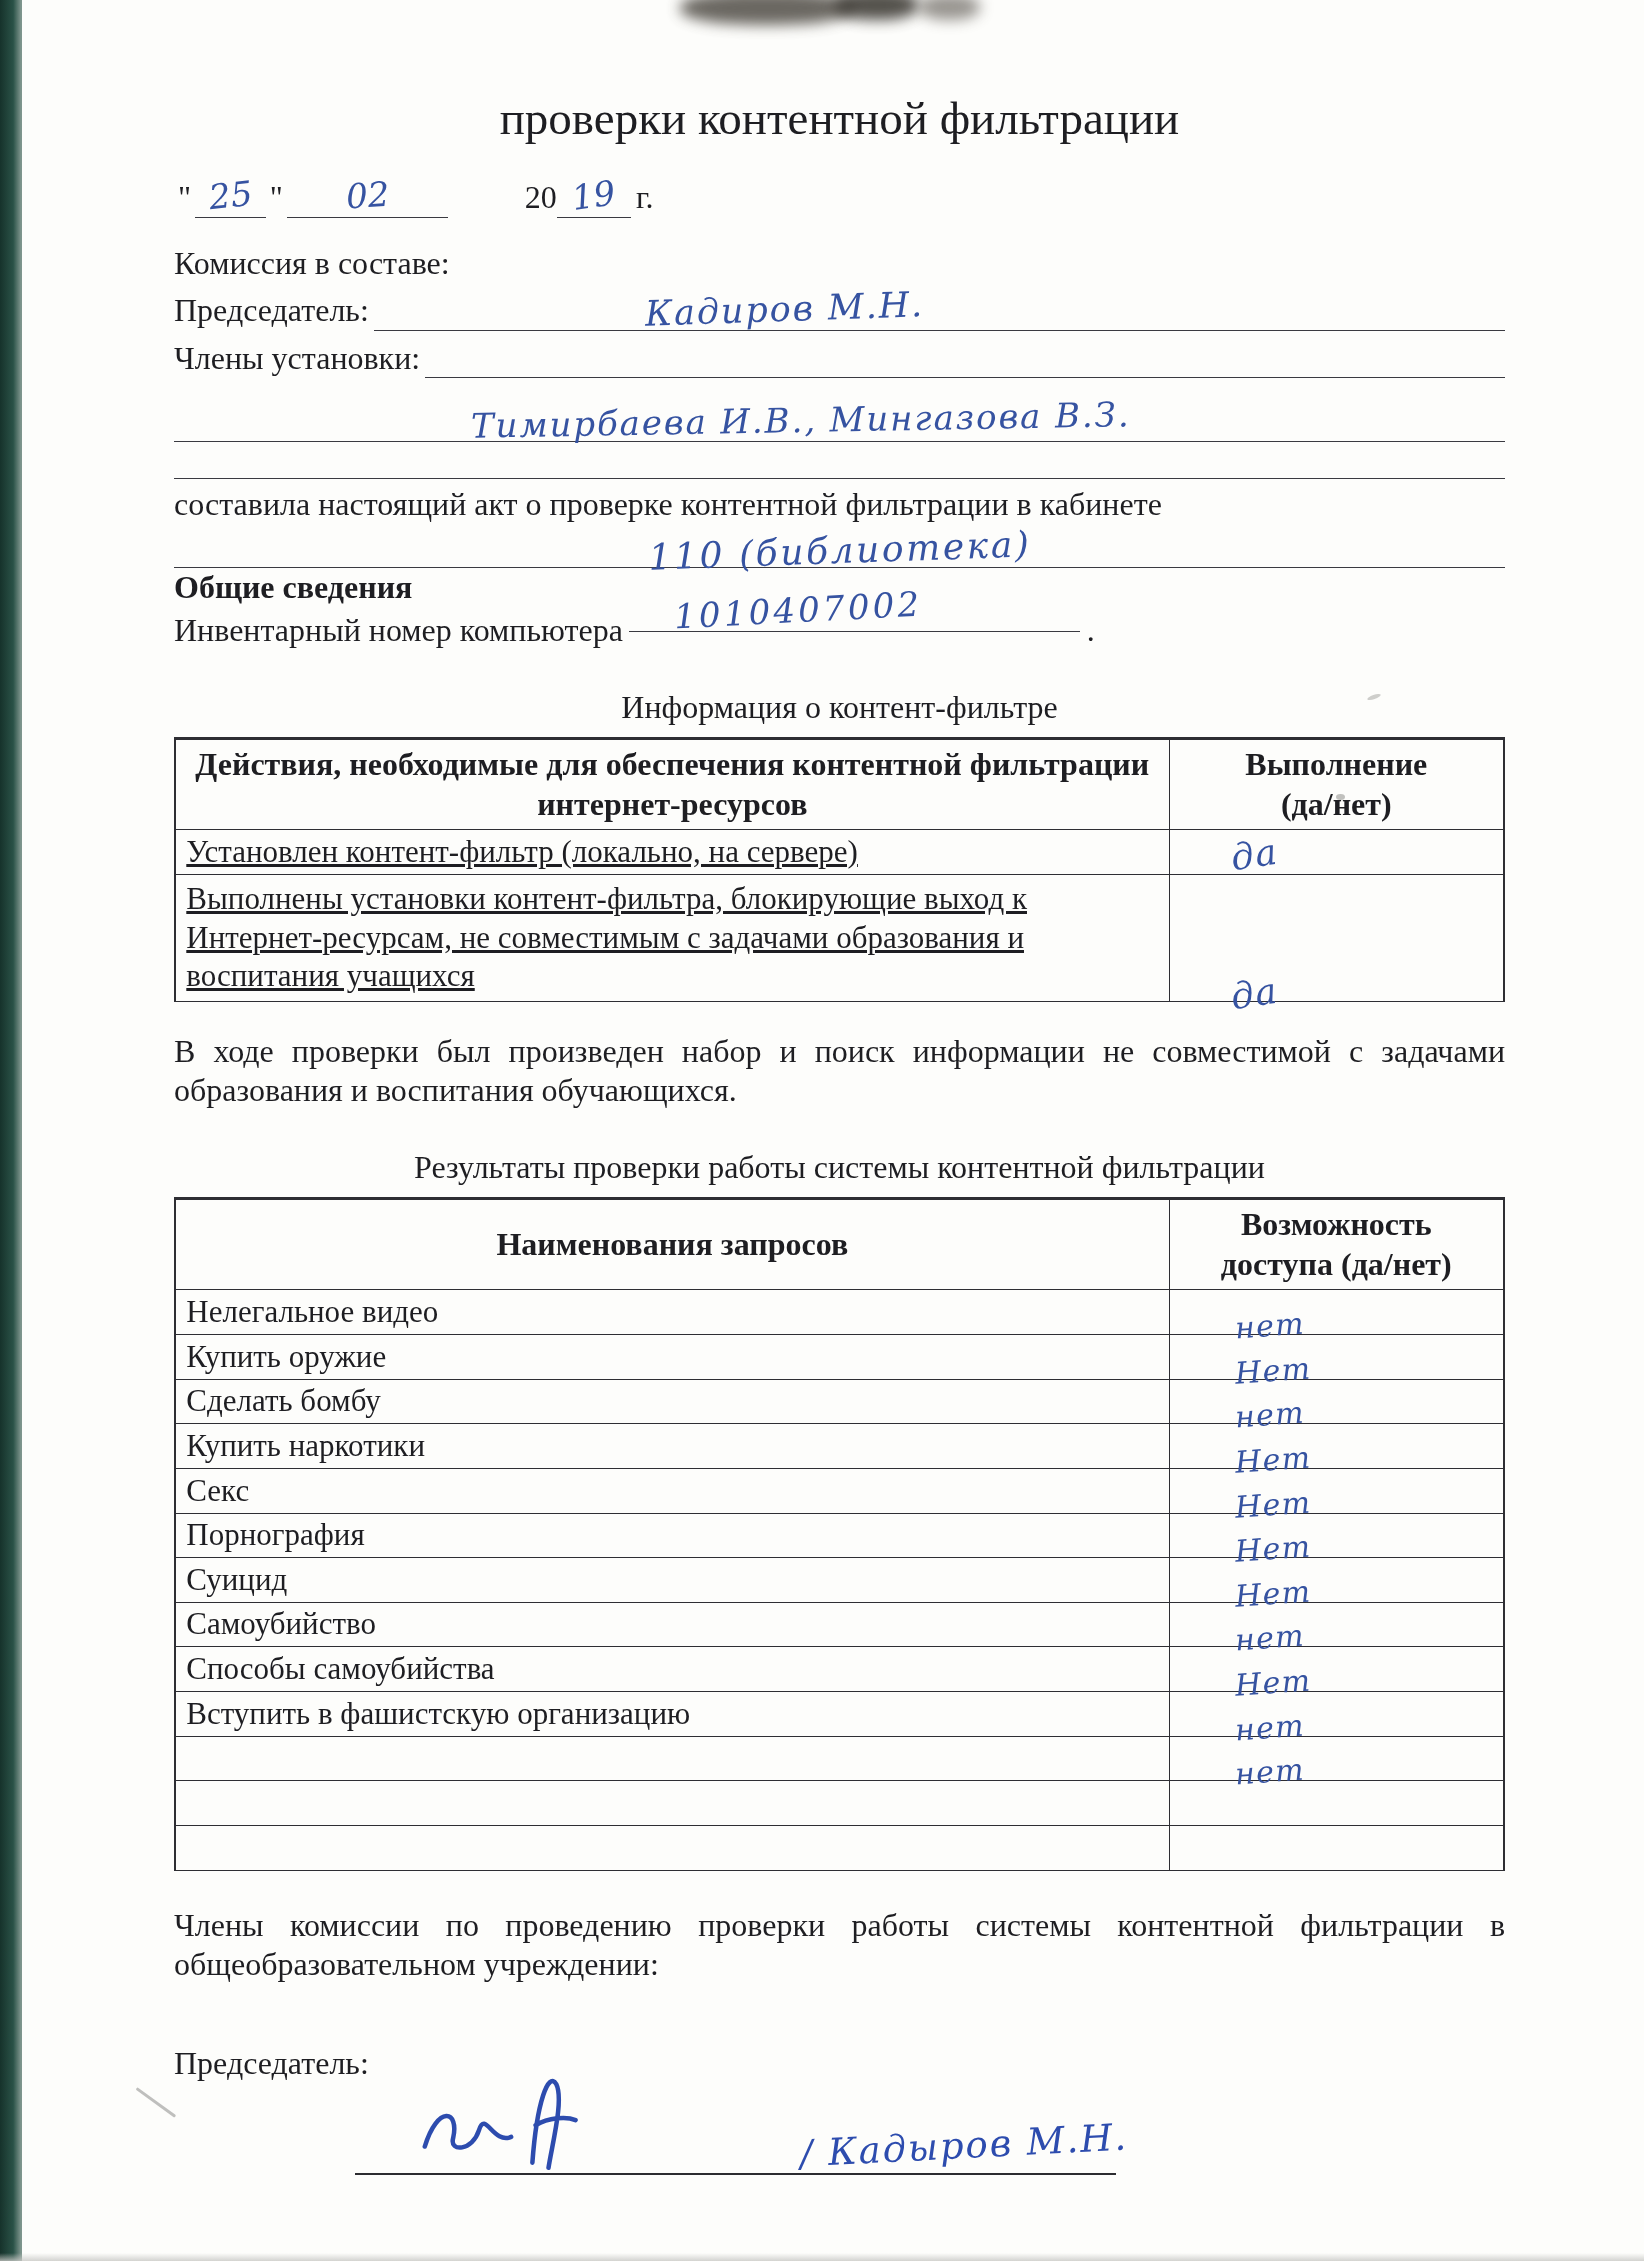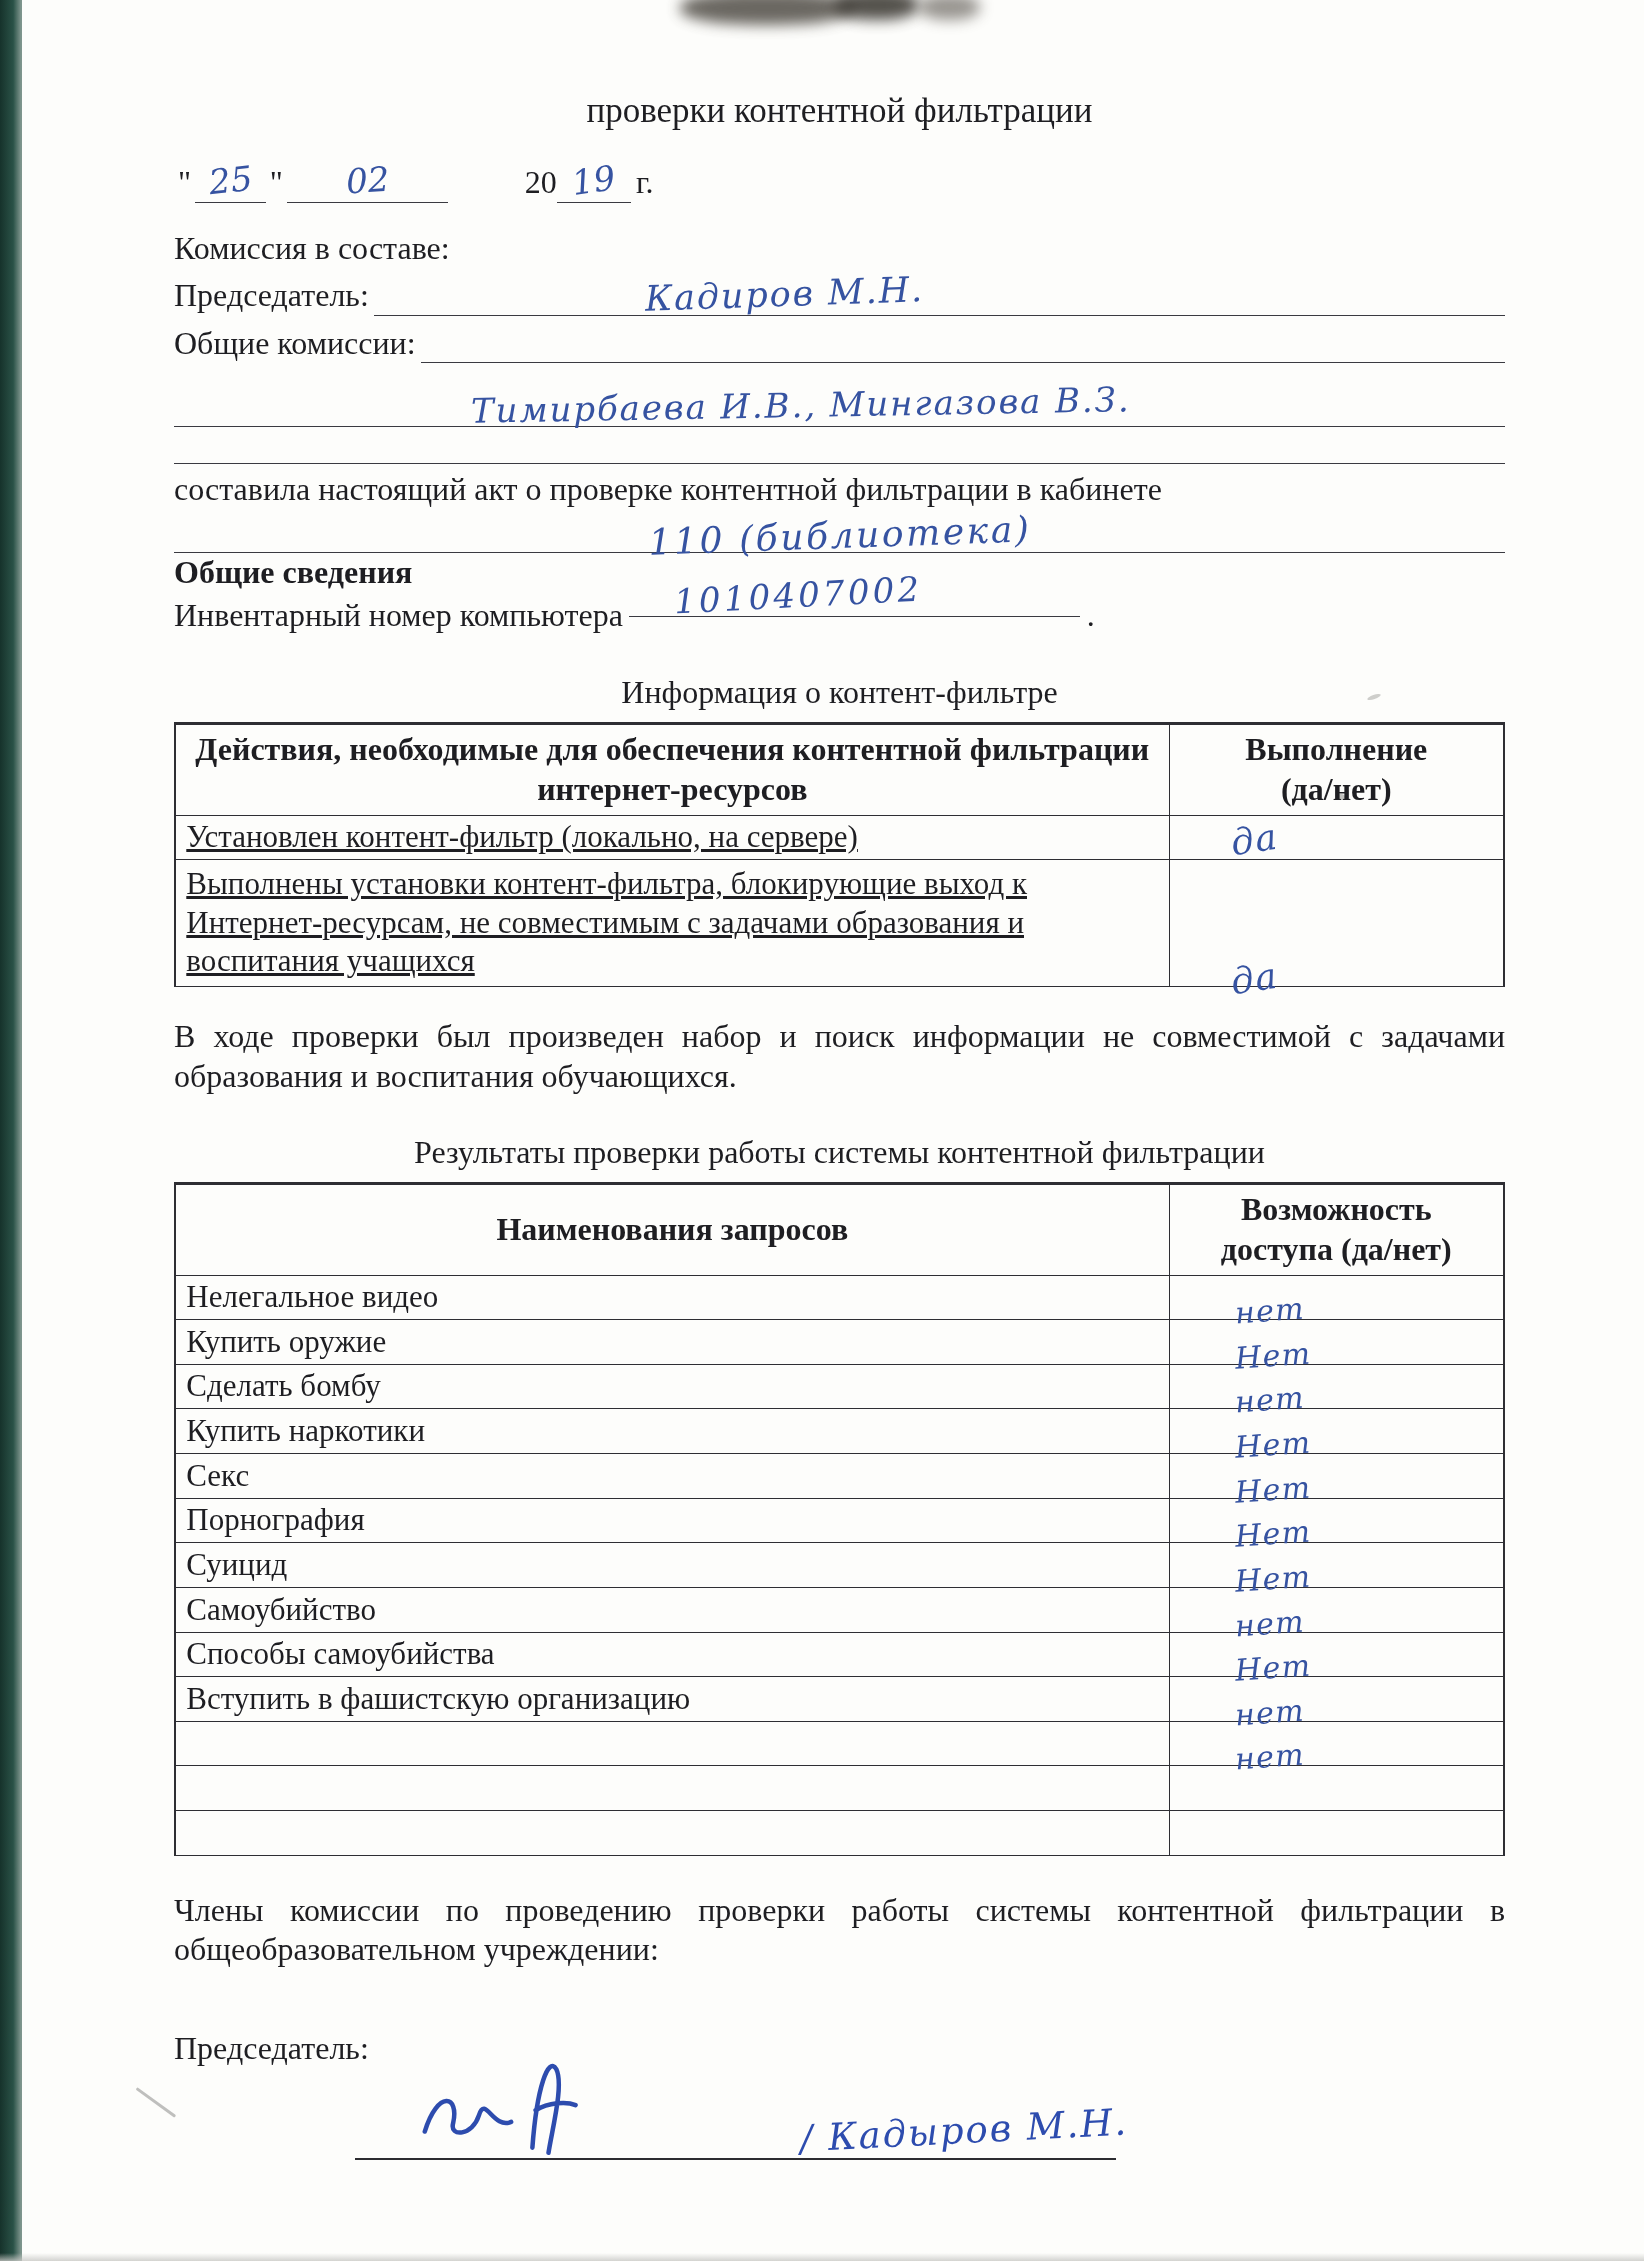--- a/index.html
+++ b/index.html
@@ -31,21 +31,21 @@
   }
   .speck1 { position:absolute; left:1336px; top:794px; width:9px; height:6.4px; background:#9a9a96; border-radius:50%; opacity:.6; }
   .speck2 { position:absolute; left:1367px; top:695px; width:14px; height:3.9px; background:#a8a8a4; border-radius:50%; transform:rotate(-20deg); opacity:.55; }
   .bottom-edge {
     position:absolute; bottom:0; left:0; right:0; height:7.7px;
     background: linear-gradient(0deg, #c8c8c5, rgba(255,255,255,0)); opacity:.8;
   }
   
   .content { position: absolute; left: 174px; top: 0; width: 1331px; padding-top: 59px; font-size: 32px; line-height: 1.24; }
   .title    { text-align: center; font-size: 35px; }
-  .subtitle { text-align: center; font-size: 35px; margin-top: 30px; }
+  .subtitle { text-align: center; font-size: 47px; margin-top: 30px; }
   
   .hw {
     font-family: "DejaVu Serif", serif; font-style: italic;
     color: #3653a1; white-space: nowrap; display: inline-block;
   }
   
   .date-line { margin-top: 27px; display: flex; align-items: flex-end; }
   .date-line .q { margin: 0 3.9px; }
   .slot { display: inline-block; border-bottom: 1.9px solid #3a3a40; text-align: center; position: relative; }
   .slot-day   { width: 71px; }
@@ -132,21 +132,21 @@
     <div class="plain">Комиссия в составе:</div>
 
     <div class="field-line">
       <span class="label">Председатель:</span>
       <span class="fill">
           <span class="hw chairman-hw">Кадиров М.Н.</span>
         </span>
     </div>
 
     <div class="field-line">
-      <span class="label">Общие комиссии:</span>
+      <span class="label">Члены установки:</span>
       <span class="fill"></span>
     </div>
 
     <div class="full-line members-line">
       <span class="hw members-hw">Тимирбаева И.В.,  Мингазова В.З.</span>
     </div>
 
     <div class="full-line blank-line"></div>
 
     <div class="statement">составила настоящий акт о проверке контентной фильтрации в кабинете</div>

